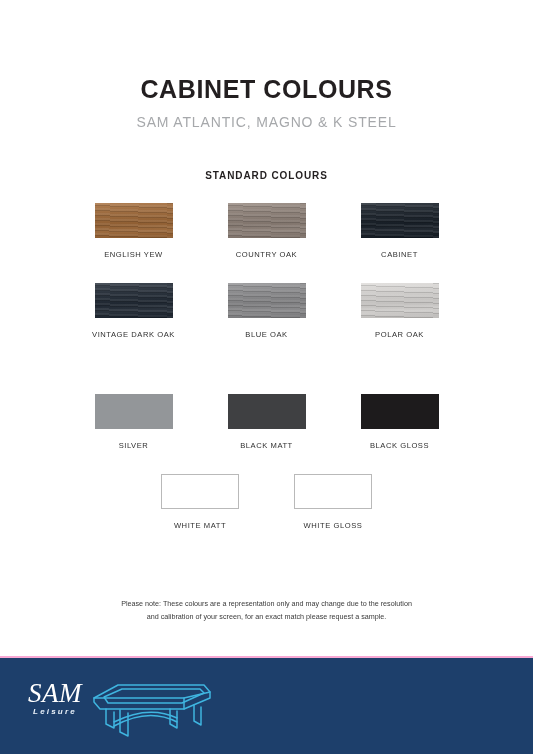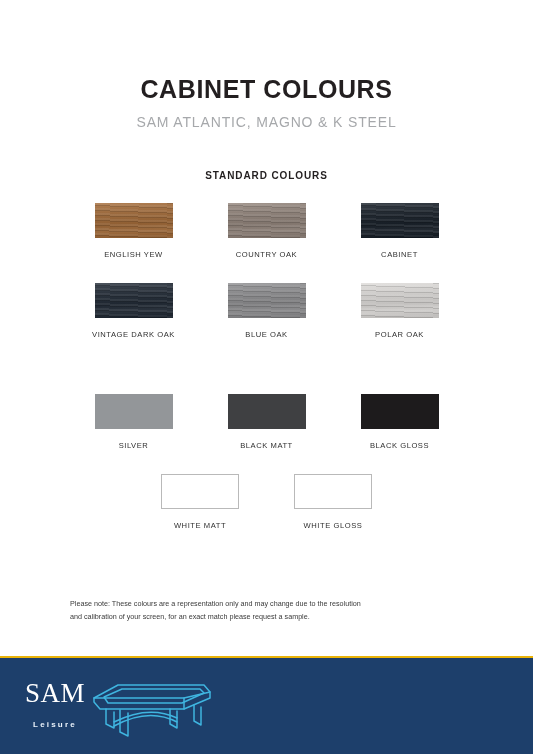--- a/index.html
+++ b/index.html
@@ -99,56 +99,57 @@
     inset: 0;
     pointer-events: none;
   }
 
   
   .disclaimer {
     position: absolute;
     left: 0;
     right: 0;
     top: 598px;
-    text-align: left;
+    text-align: center;
     font-size: 7.2px;
     line-height: 1.75;
     color: #3a3a3a;
     padding: 0 70px;
     box-sizing: border-box;
   }
 
   
   .footer {
     position: absolute;
     left: 0;
     bottom: 0;
     width: 533px;
     height: 98px;
     background: #1d3f6b;
-    border-top: 2px solid #eab308;
-    box-sizing: border-box;
+    border-top: 2px solid #f9a8d4;
+    box-sizing: border-box;
+    font-style: italic;
   }
   .brand {
     position: absolute;
     left: 24px;
     top: 22px;
     width: 62px;
     text-align: center;
     color: #ffffff;
   }
   .brand-name {
     font-family: "Liberation Serif", serif;
     font-size: 27px;
     font-weight: normal;
     letter-spacing: 0.5px;
     line-height: 1;
   }
   .brand-sub {
-    margin-top: 13px;
+    margin-top: 0;
     font-size: 8px;
     letter-spacing: 2.2px;
     font-weight: bold;
     color: #eaf2fa;
   }
   .table-art {
     position: absolute;
     left: 84px;
     top: 18px;
   }

